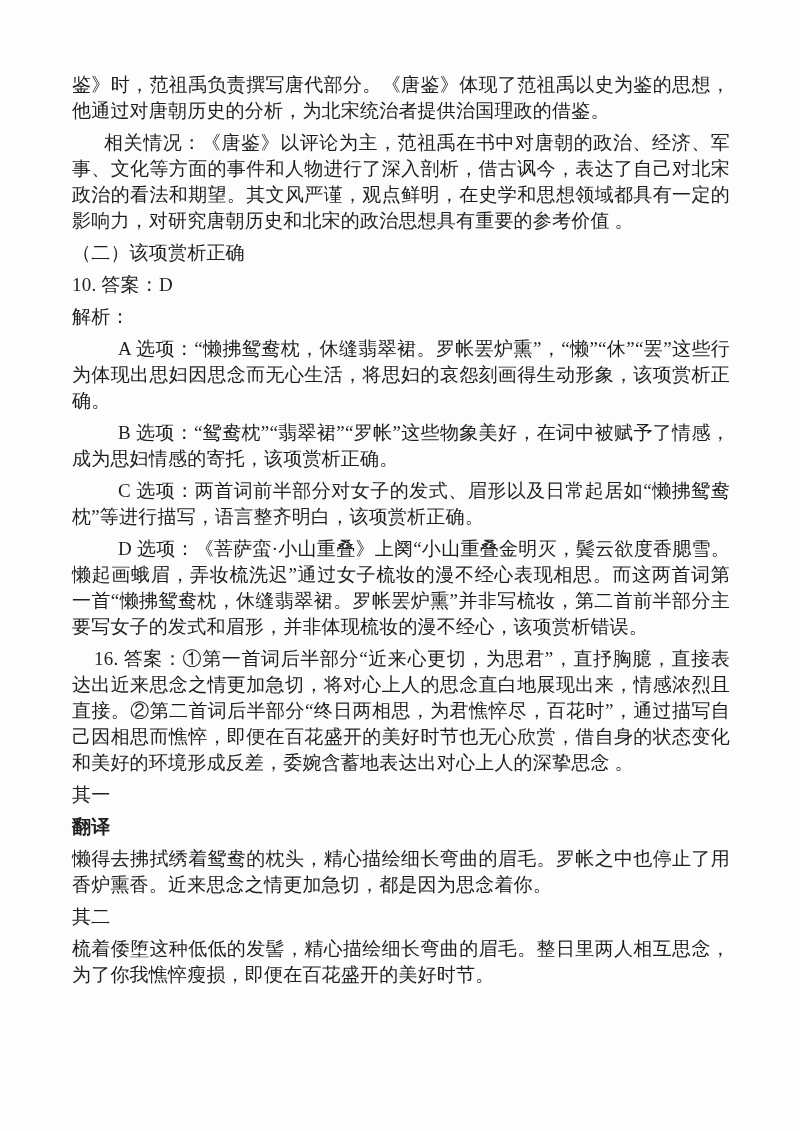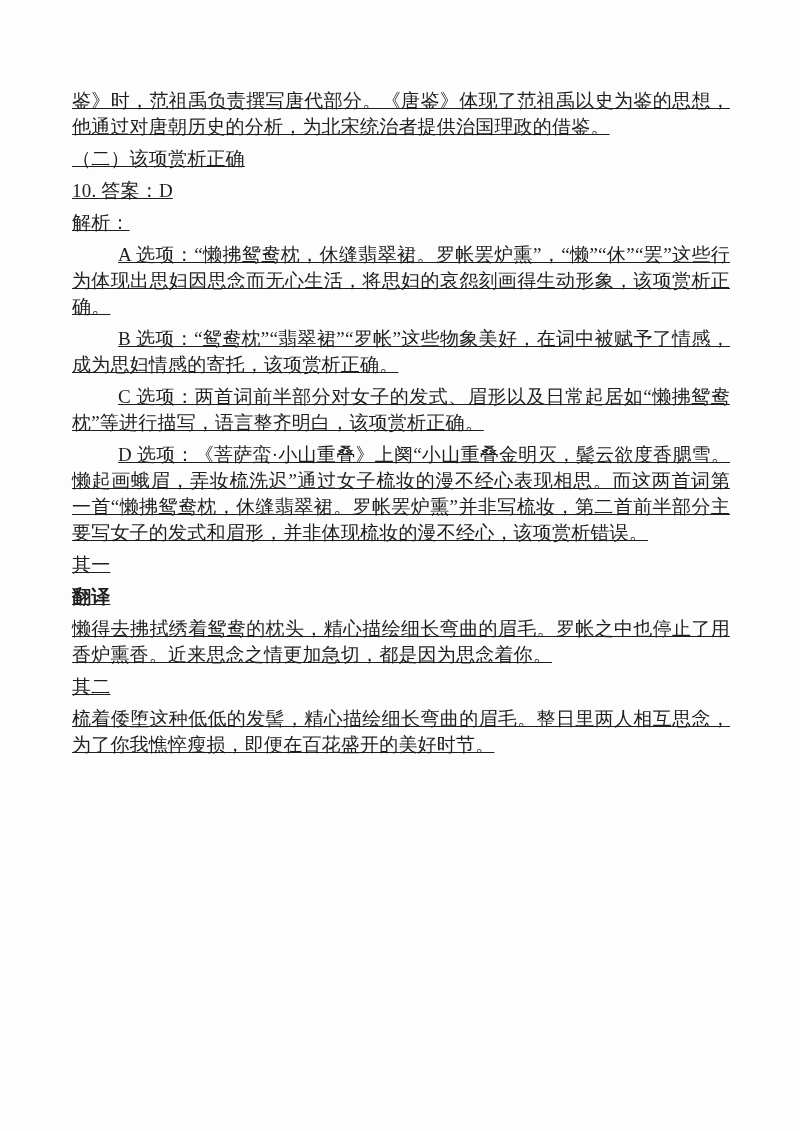--- a/index.html
+++ b/index.html
@@ -11,24 +11,23 @@
     position: relative;
     width: 800px;
     height: 1131px;
     background: #fdfdfd;
     color: #1e1e1e;
     font-family: "Liberation Serif", "DejaVu Serif", serif;
     overflow: hidden;
   }
   .content {
     position: absolute;
-    top: 88px;
+    top: 72px;
     left: 72px;
     width: 658px;
-    text-decoration: underline;
   }
   .content p {
     margin: 0 0 6px 0;
     font-size: 19px;
     line-height: 26px;
     text-align: justify;
     letter-spacing: 0.2px;
   }
   
   .indent-2 { text-indent: 32px; }
@@ -47,35 +46,37 @@
   .bold { font-weight: bold; }
 </style>
 </head>
 <body>
 
 <div class="page" style="background: rgb(253, 253, 253); color: rgb(30, 30, 30);">
   <div class="content">
 
     <p class="flush">鉴》时，范祖禹负责撰写唐代部分。《唐鉴》体现了范祖禹以史为鉴的思想，他通过对唐朝历史的分析，为北宋统治者提供治国理政的借鉴。</p>
 
+    <p class="indent-2">相关情况：《唐鉴》以评论为主，范祖禹在书中对唐朝的政治、经济、军事、文化等方面的事件和人物进行了深入剖析，借古讽今，表达了自己对北宋政治的看法和期望。其文风严谨，观点鲜明，在史学和思想领域都具有一定的影响力，对研究唐朝历史和北宋的政治思想具有重要的参考价值 。</p>
 
     <p class="sec-heading">（二）该项赏析正确</p>
 
     <p class="answer-line">10. 答案：D</p>
 
     <p class="label-analysis">解析：</p>
 
     <p class="indent-opt">A 选项：“懒拂鸳鸯枕，休缝翡翠裙。罗帐罢炉熏”，“懒”“休”“罢”这些行为体现出思妇因思念而无心生活，将思妇的哀怨刻画得生动形象，该项赏析正确。</p>
 
     <p class="indent-opt">B 选项：“鸳鸯枕”“翡翠裙”“罗帐”这些物象美好，在词中被赋予了情感，成为思妇情感的寄托，该项赏析正确。</p>
 
     <p class="indent-opt">C 选项：两首词前半部分对女子的发式、眉形以及日常起居如“懒拂鸳鸯枕”等进行描写，语言整齐明白，该项赏析正确。</p>
 
     <p class="indent-opt">D 选项：《菩萨蛮·小山重叠》上阕“小山重叠金明灭，鬓云欲度香腮雪。懒起画蛾眉，弄妆梳洗迟”通过女子梳妆的漫不经心表现相思。而这两首词第一首“懒拂鸳鸯枕，休缝翡翠裙。罗帐罢炉熏”并非写梳妆，第二首前半部分主要写女子的发式和眉形，并非体现梳妆的漫不经心，该项赏析错误。</p>
 
+    <p class="indent-num">16. 答案：①第一首词后半部分“近来心更切，为思君”，直抒胸臆，直接表达出近来思念之情更加急切，将对心上人的思念直白地展现出来，情感浓烈且直接。②第二首词后半部分“终日两相思，为君憔悴尽，百花时”，通过描写自己因相思而憔悴，即便在百花盛开的美好时节也无心欣赏，借自身的状态变化和美好的环境形成反差，委婉含蓄地表达出对心上人的深挚思念 。</p>
 
 
     <p class="mini-label">其一</p>
 
     <p class="mini-label bold">翻译</p>
 
     <p class="flush">懒得去拂拭绣着鸳鸯的枕头，精心描绘细长弯曲的眉毛。罗帐之中也停止了用香炉熏香。近来思念之情更加急切，都是因为思念着你。</p>
 
     <p class="mini-label">其二</p>
 

